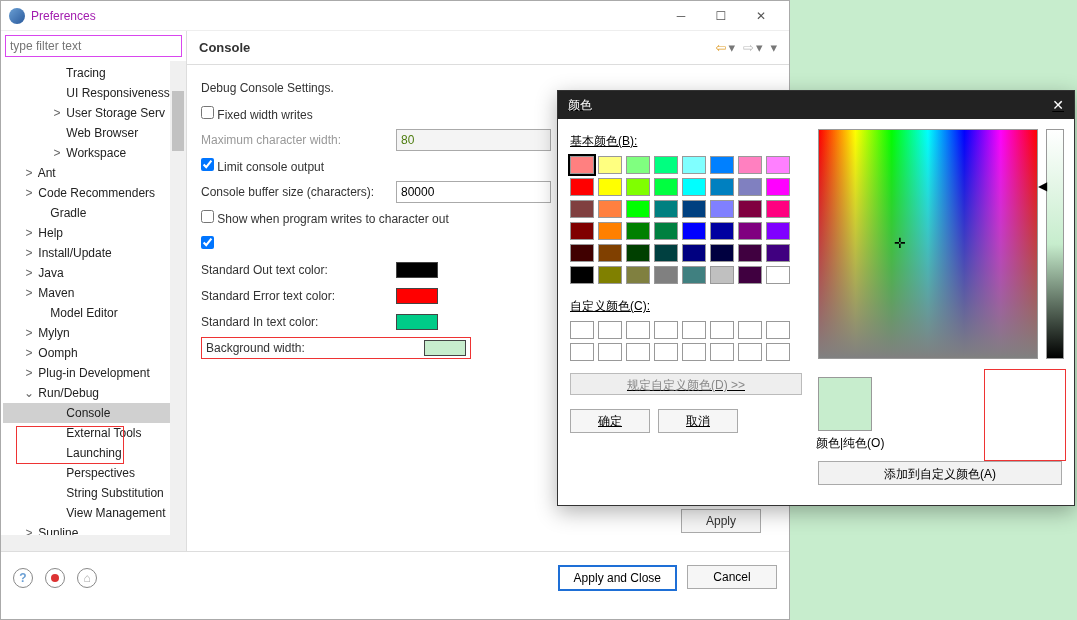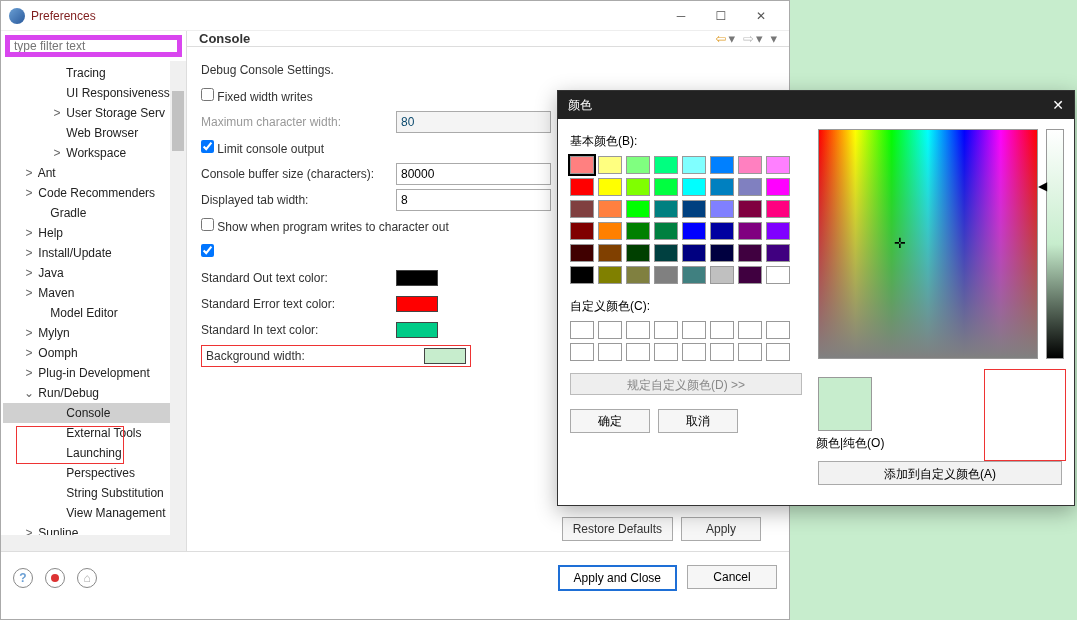--- a/index.html
+++ b/index.html
@@ -2,63 +2,63 @@
 <html><head>
 <meta charset="utf-8">
 <style>
 * { box-sizing: border-box; margin: 0; padding: 0; font-family: "Segoe UI", Tahoma, sans-serif; font-size: 12px; }
 body { background: #c7edcd; width: 1077px; height: 620px; position: relative; overflow: hidden; }
 
 
 .prefs-window { position: absolute; left: 0; top: 0; width: 790px; height: 620px; background: #fff; border: 1px solid #aaa; }
 .title-bar { height: 30px; display: flex; align-items: center; padding: 0 8px; border-bottom: 1px solid #eee; }
 .title-bar .ico { width: 16px; height: 16px; margin-right: 6px; background: linear-gradient(135deg,#6a9fd4,#2a5a9c); border-radius: 50%; }
-.title-bar .title { flex: 1; color: #7f1d1d; }
+.title-bar .title { flex: 1; color: #a21caf; }
 .title-bar .win-btn { width: 40px; height: 28px; display: flex; align-items: center; justify-content: center; color: #555; cursor: pointer; }
 
 .prefs-body { display: flex; height: 520px; }
 .tree-pane { width: 186px; border-right: 1px solid #ddd; display: flex; flex-direction: column; }
 .filter-box { margin: 4px; }
-.filter-box input { width: 100%; height: 22px; border: 5px solid #d946ef; padding: 0 4px; color: #a21caf; }
+.filter-box input { width: 100%; height: 22px; border: 1px solid #d946ef; padding: 0 4px; color: #a21caf; }
 .tree { flex: 1; overflow: auto; padding: 2px 0 2px 2px; position: relative; }
 .tree-item { height: 20px; line-height: 20px; white-space: nowrap; padding-left: 4px; cursor: pointer; color: #222; }
 .tree-item .chev { display: inline-block; width: 12px; text-align: center; color: #666; }
 .tree-item.sel { background: #d0d0d0; }
 .tree-scroll { position: absolute; right: 0; top: 0; bottom: 0; width: 16px; background: #f0f0f0; }
 .tree-scroll .thumb { position: absolute; left: 2px; right: 2px; top: 30px; height: 60px; background: #c2c2c2; }
 .hscroll { height: 16px; background: #f0f0f0; position: relative; }
 
 .content-pane { flex: 1; display: flex; flex-direction: column; }
 .content-header { height: 36px; border-bottom: 1px solid #ddd; display: flex; align-items: center; padding: 0 12px; }
 .content-header .htitle { font-weight: bold; flex: 1; color: #333; font-size: 13px; }
 .nav-arrows { display: flex; align-items: center; gap: 2px; }
 .nav-arrows span { font-size: 13px; }
 .content-body { padding: 10px 14px; color: #333; }
 .row { display: flex; align-items: center; height: 26px; }
 .row label { cursor: pointer; }
 .row .lbl { width: 195px; }
 .row input[type=text] { width: 155px; height: 22px; border: 1px solid #aaa; padding: 0 4px; }
-.row input[type=text]:disabled { color: #0c4a6e; background: #f4f4f4; }
+.row input[type=text]:disabled { color: #4d7c0f; background: #f4f4f4; }
 .dim { color: #999; }
 .color-swatch { width: 42px; height: 16px; border: 1px solid #444; }
 .bg-row { border: 1px solid #e33; padding: 2px 4px; width: 270px; display:flex; align-items:center; justify-content:space-between;}
 .restore-row { display: flex; justify-content: flex-end; gap: 8px; padding: 8px 14px; margin-top:140px;}
 .button { min-width: 80px; height: 24px; border: 1px solid #aaa; background: #f6f6f6; display: inline-flex; align-items: center; justify-content: center; padding: 0 10px; cursor: pointer; }
 
 .bottom-bar { height: 52px; border-top: 1px solid #ddd; display: flex; align-items: center; padding: 0 12px; }
 .bottom-icons { display: flex; gap: 12px; flex: 1; }
 .round-ico { width: 20px; height: 20px; border-radius: 50%; border: 1.5px solid #888; display: flex; align-items: center; justify-content: center; }
 .bottom-right { display: flex; gap: 10px; }
 .primary-btn { border: 2px solid #1e6fd6; background: #fff; height: 26px; padding: 0 14px; display:inline-flex;align-items:center;justify-content:center;cursor:pointer;}
 
 .red-box-tree { position:absolute; border:1px solid #e33; pointer-events:none; }
 .rb1 { left:16px; top:426px; width:108px; height:38px; }
 
 
-.color-dialog { position: absolute; left: 557px; top: 90px; width: 518px; height: 416px; background: #fff; border: 1px solid #333; box-shadow: 0 6px 20px rgba(0,0,0,.3); }
+.color-dialog { position: absolute; left: 557px; top: 90px; width: 518px; height: 416px; background: #fff; border: 1px solid #333; box-shadow: 0 6px 20px rgba(0,0,0,.3); text-decoration: underline; }
 .cd-title { height: 28px; background: #222; color: #fff; display: flex; align-items: center; padding: 0 10px; }
 .cd-title .t { flex: 1; }
 .cd-title .x { cursor: pointer; font-size: 14px; }
 .cd-body { padding: 10px 12px; height: calc(100% - 28px); position: relative; }
 .basic-colors { margin-top: 4px; }
 .palette { display: flex; flex-wrap: wrap; width: 232px; gap: 4px; margin-top: 6px; }
 .palette .c { width: 24px; height: 18px; border: 1px solid #999; }
 .palette .c.sel { outline: 2px solid #000; }
 .custom-colors .c { background: #fff; }
 .define-btn { width: 232px; height: 22px; margin-top: 12px; border: 1px solid #bbb; background: #eee; color: #888; text-align: center; line-height: 22px; }
@@ -155,24 +155,20 @@
             <input type="text" disabled="" value="80" style="">
           </div>
         <div class="row">
             <label><input type="checkbox" checked="" style=""> <span>Limit console output</span></label>
           </div>
         <div class="row">
             <span class="lbl">Console buffer size (characters):</span>
             <input type="text" value="80000" style="">
           </div>
         <div class="row">
-            <span class="lbl">Displayed tab width:</span>
-            <input type="text" value="8" style="">
-          </div>
-        <div class="row">
             <label><input type="checkbox" style=""> <span>Show when program writes to character out</span></label>
           </div>
         <div class="row">
             <label><input type="checkbox" checked="" style=""> </label>
           </div>
         <div class="row">
             <span class="lbl">Standard Out text color:</span>
             <div class="color-swatch" id="swOut" style="background: rgb(0, 0, 0);"></div>
           </div>
         <div class="row">
@@ -184,21 +180,20 @@
             <div class="color-swatch" id="swIn" style="background: rgb(0, 204, 136);"></div>
           </div>
         <div class="row">
             <div class="bg-row">
               <span>Background width:</span>
               <div class="color-swatch" id="swBg" style="background: rgb(199, 237, 205);"></div>
             </div>
           </div>
 
         <div class="restore-row">
-          <div class="button">Restore Defaults</div>
           <div class="button">Apply</div>
         </div>
       </div>
     </div>
   </div>
 
   <div class="bottom-bar">
     <div class="bottom-icons">
       <div class="round-ico" style="color:#6a9fd4;font-weight:bold">?</div>
       <div class="round-ico">

